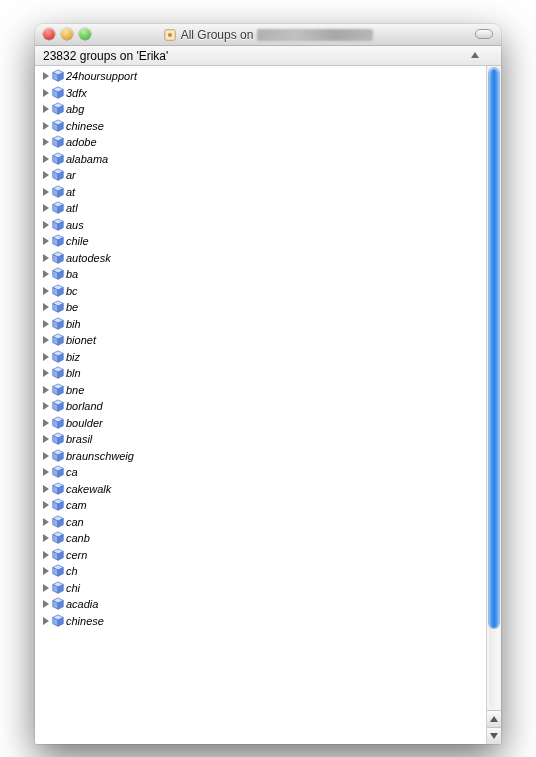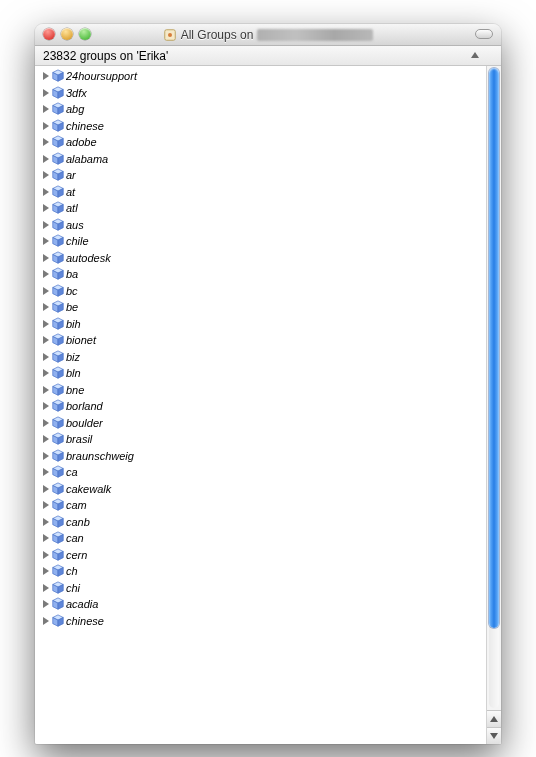--- a/index.html
+++ b/index.html
@@ -547,34 +547,34 @@
   <div class="row">
     <div class="disclosure"></div>
     <span class="grp-icon">
       <svg viewBox="0 0 16 16" width="14" height="14">
 
         <polygon points="8,1 14,4 8,7 2,4" fill="#cfe2ff" stroke="#4a74c9" stroke-width="0.8"></polygon>
         <polygon points="2,4 8,7 8,14 2,11" fill="#8fb0ef" stroke="#4a74c9" stroke-width="0.8"></polygon>
         <polygon points="14,4 8,7 8,14 14,11" fill="#5f86d8" stroke="#4a74c9" stroke-width="0.8"></polygon>
       </svg>
     </span>
+    <span class="label">can</span>
+  </div>
+
+  <div class="row">
+    <div class="disclosure"></div>
+    <span class="grp-icon">
+      <svg viewBox="0 0 16 16" width="14" height="14">
+
+        <polygon points="8,1 14,4 8,7 2,4" fill="#cfe2ff" stroke="#4a74c9" stroke-width="0.8"></polygon>
+        <polygon points="2,4 8,7 8,14 2,11" fill="#8fb0ef" stroke="#4a74c9" stroke-width="0.8"></polygon>
+        <polygon points="14,4 8,7 8,14 14,11" fill="#5f86d8" stroke="#4a74c9" stroke-width="0.8"></polygon>
+      </svg>
+    </span>
     <span class="label">canb</span>
-  </div>
-
-  <div class="row">
-    <div class="disclosure"></div>
-    <span class="grp-icon">
-      <svg viewBox="0 0 16 16" width="14" height="14">
-
-        <polygon points="8,1 14,4 8,7 2,4" fill="#cfe2ff" stroke="#4a74c9" stroke-width="0.8"></polygon>
-        <polygon points="2,4 8,7 8,14 2,11" fill="#8fb0ef" stroke="#4a74c9" stroke-width="0.8"></polygon>
-        <polygon points="14,4 8,7 8,14 14,11" fill="#5f86d8" stroke="#4a74c9" stroke-width="0.8"></polygon>
-      </svg>
-    </span>
-    <span class="label">can</span>
   </div>
 
   <div class="row">
     <div class="disclosure"></div>
     <span class="grp-icon">
       <svg viewBox="0 0 16 16" width="14" height="14">
 
         <polygon points="8,1 14,4 8,7 2,4" fill="#cfe2ff" stroke="#4a74c9" stroke-width="0.8"></polygon>
         <polygon points="2,4 8,7 8,14 2,11" fill="#8fb0ef" stroke="#4a74c9" stroke-width="0.8"></polygon>
         <polygon points="14,4 8,7 8,14 14,11" fill="#5f86d8" stroke="#4a74c9" stroke-width="0.8"></polygon>

